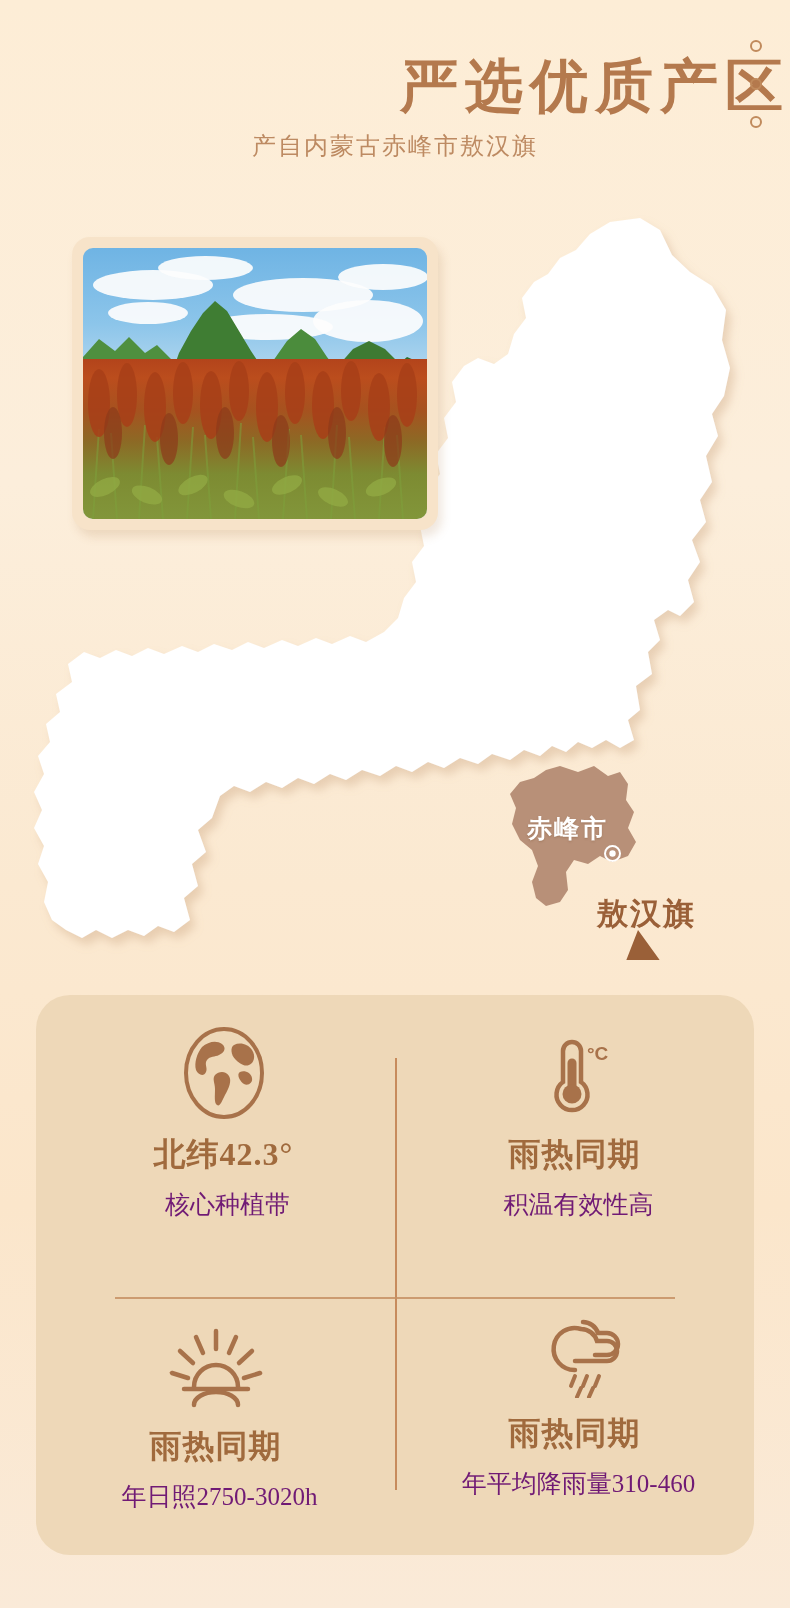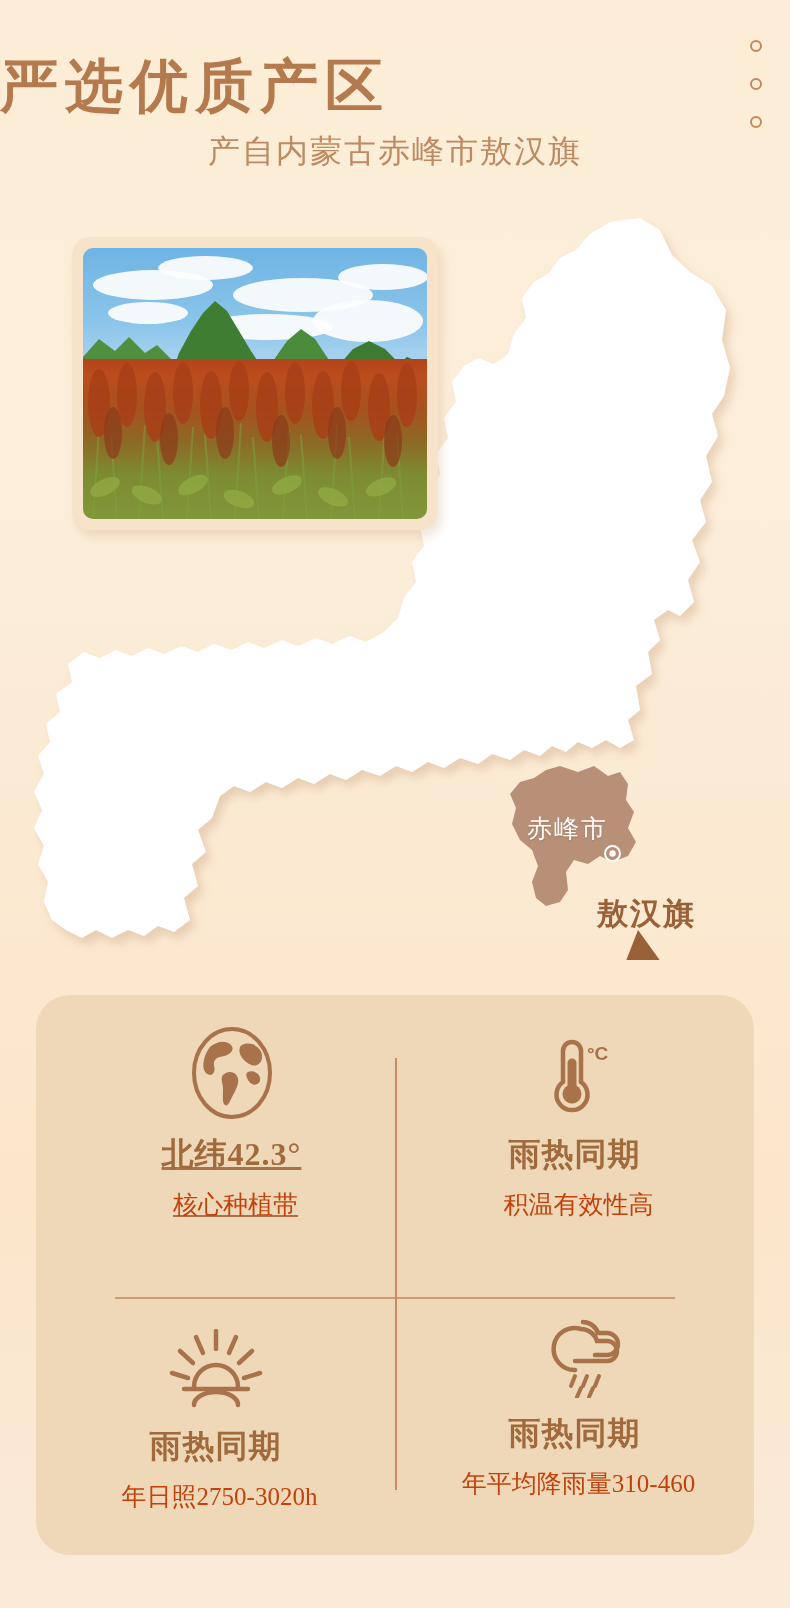--- a/index.html
+++ b/index.html
@@ -6,27 +6,27 @@
   html,body { width:790px; height:1608px; }
   body {
     font-family:"Liberation Serif", serif;
     background:linear-gradient(180deg,#fdedd6 0%,#fceedb 30%,#fbe9d1 55%,#fbe6cb 75%,#faead8 100%);
     position:relative; overflow:hidden;
   }
 
   
   .header { position:absolute; top:0; left:0; width:790px; height:200px; }
   .title {
-    position:absolute; top:48px; left:0; width:790px; text-align:left;
+    position:absolute; top:48px; left:0; width:790px; text-align:right;
     font-size:58px; font-weight:700; letter-spacing:7px; color:#b4794d;
     font-family:"Liberation Serif", serif;
   }
   .subtitle {
     position:absolute; top:130px; left:0; width:790px; text-align:center;
-    font-size:32px; letter-spacing:2px; color:#bd8a62;
+    font-size:24px; letter-spacing:2px; color:#bd8a62;
     font-family:"Liberation Serif", serif;
   }
   .deco-dots { position:absolute; top:40px; right:28px; }
   .deco-dots span {
     display:block; width:12px; height:12px; border:2px solid #c08a5c;
     border-radius:50%; margin-bottom:26px;
   }
 
   
   .map-area { position:absolute; top:200px; left:0; width:790px; height:760px; }
@@ -54,21 +54,21 @@
   .hills { position:absolute; left:0; bottom:132px; width:100%; height:92px; }
   .field {
     position:absolute; left:0; bottom:0; width:100%; height:160px;
     background:linear-gradient(180deg,#b3441b 0%,#bb4d1d 12%,#a6521f 32%,#8c6a25 52%,#7d8b32 72%,#82963a 100%);
   }
   .field-tex { position:absolute; inset:0; }
 
   
   .map-label-chifeng {
     position:absolute; left:527px; top:612px; font-size:25px; color:#ffffff;
-    letter-spacing:2px; font-weight:400; text-shadow:0 1px 2px rgba(120,80,50,.35);
+    letter-spacing:2px; font-weight:700; text-shadow:0 1px 2px rgba(120,80,50,.35);
   }
   .map-label-aohan {
     position:absolute; left:597px; top:693px; font-size:31px; color:#9a6038;
     letter-spacing:2px; font-weight:700;
   }
   .city-dot { position:absolute; left:604px; top:645px; width:17px; height:17px; }
 
   .region-label {
     position:absolute; left:200px; top:862px; display:flex; align-items:center; gap:9px;
   }
@@ -83,22 +83,22 @@
   
   .info-card {
     position:absolute; left:36px; top:995px; width:718px; height:560px;
     background:#eed8b8; border-radius:34px;
   }
   .cell {
     position:absolute; width:359px; text-align:center; color:#a8724a;
   }
   .cell .icon { height:96px; display:flex; align-items:flex-end; justify-content:center; }
   .cell .h { font-size:32px; font-weight:700; letter-spacing:1px; margin-top:14px; color:#a06a3d;}
-  .cell .d { font-size:25px; line-height:1.42; margin-top:10px; color:#c2410c;padding-left:8px; }
-  .cell-tl { left:16px;   top:28px;text-decoration:underline; }
+  .cell .d { font-size:25px; line-height:1.42; margin-top:10px; color:#701a75;padding-left:8px; }
+  .cell-tl { left:8px;   top:28px; }
   .cell-tr { left:359px; top:28px; }
   .cell-bl { left:0;   top:320px; }
   .cell-br { left:359px; top:307px; }
 
   .v-div { position:absolute; left:359px; top:63px; width:2px; height:432px; background:#b9713e; opacity:.75; }
   .h-div { position:absolute; left:79px; top:302px; width:560px; height:2px; background:#c59063; opacity:.85; }
 </style>
 </head>
 <body>
 

